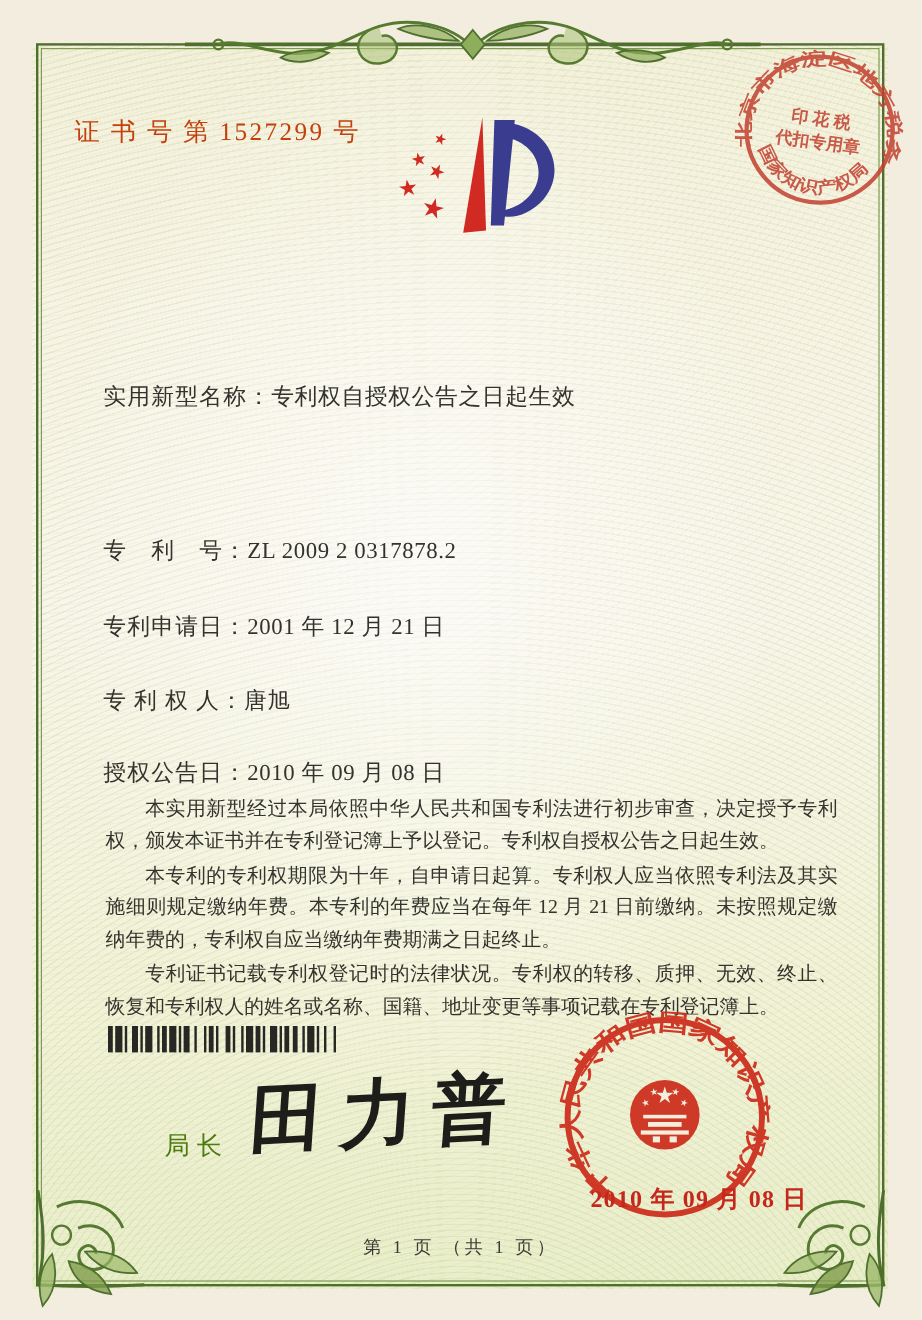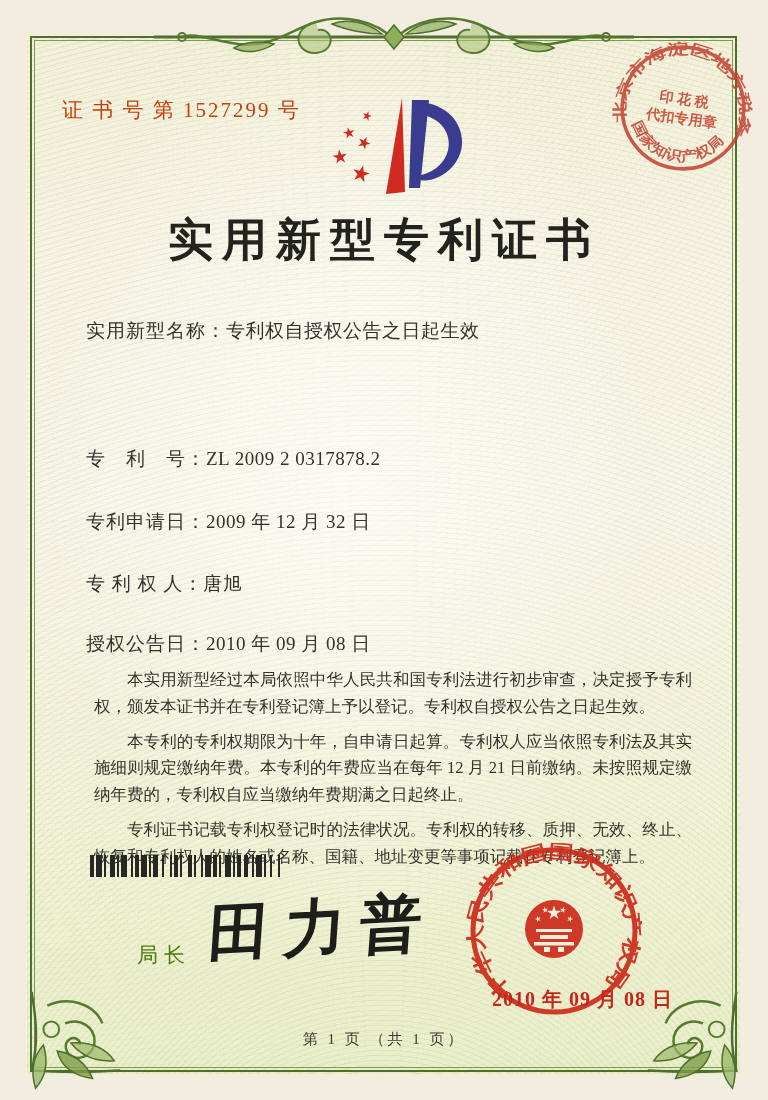--- a/index.html
+++ b/index.html
@@ -32,21 +32,21 @@
   .title{
     left:0; right:0; top:210px; text-align:center;
     font-size:45px; font-weight:700; letter-spacing:9px; color:#22221e;
   }
   .field{left:86px; font-size:19px; color:#33322c; letter-spacing:.5px;}
   .field .lab{letter-spacing:1px;text-align:center;}
   .body-text{
     left:86px; top:659px; width:614px;
     font-size:16.5px; line-height:26.8px; text-align:justify; color:#34332d;
   }
-  .body-text p{margin:8px; text-indent:2em;}
+  .body-text p{margin:2px; text-indent:2em;}
   .barcode{
     left:90px; top:855px; width:250px; height:22px;
     display:flex; align-items:stretch;
   }
   .barcode .bar{background:#272723;}
   .barcode .gap{background:transparent;}
   .sig-label{left:137px; top:941px; font-size:21px; letter-spacing:6px; color:#4d7c0f;}
   .sig-name{
     left:208px; top:886px; font-size:62px; font-weight:700; color:#1d1d1a;
     letter-spacing:14px; transform:rotate(-3deg) skewX(-7deg);
@@ -133,30 +133,29 @@
     <text font-size="14.5" fill="#c2402f" font-weight="bold">
       <textPath href="#stampTopArc" startOffset="0" textLength="235" lengthAdjust="spacingAndGlyphs">北京市海淀区地方税务局</textPath>
     </text>
     <text font-size="13.5" fill="#c2402f" font-weight="bold">
       <textPath href="#stampBottomArc" startOffset="0" textLength="112" lengthAdjust="spacingAndGlyphs">国家知识产权局</textPath>
     </text>
     <text x="75" y="71" text-anchor="middle" font-size="14" font-weight="bold" fill="#c2402f">印 花 税</text>
     <text x="75" y="90" text-anchor="middle" font-size="14" font-weight="bold" fill="#c2402f">代扣专用章</text>
   </svg>
 
-  <div class="abs title">实用新型专利证书</div>
 
   <div class="abs field" style="top:318px">
     <span class="lab">实用新型名称：</span><span>专利权自授权公告之日起生效</span>
   </div>
   <div class="abs field" style="top:446px">
     <span class="lab">专　利　号：</span><span>ZL 2009 2 0317878.2</span>
   </div>
   <div class="abs field" style="top:509px">
-    <span class="lab">专利申请日：</span><span>2009 年 12 月 32 日</span>
+    <span class="lab">专利申请日：</span><span>2001 年 12 月 21 日</span>
   </div>
   <div class="abs field" style="top:571px">
     <span class="lab">专 利 权 人：</span><span>唐旭</span>
   </div>
   <div class="abs field" style="top:631px">
     <span class="lab">授权公告日：</span><span>2010 年 09 月 08 日</span>
   </div>
 
   <div class="abs body-text">
     <p>本实用新型经过本局依照中华人民共和国专利法进行初步审查，决定授予专利权，颁发本证书并在专利登记簿上予以登记。专利权自授权公告之日起生效。</p>

